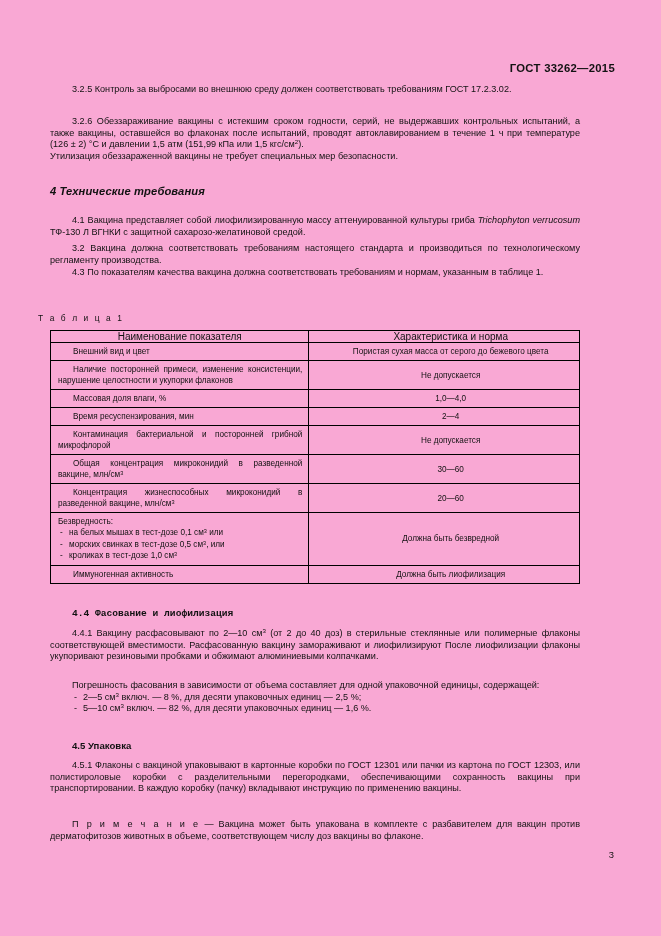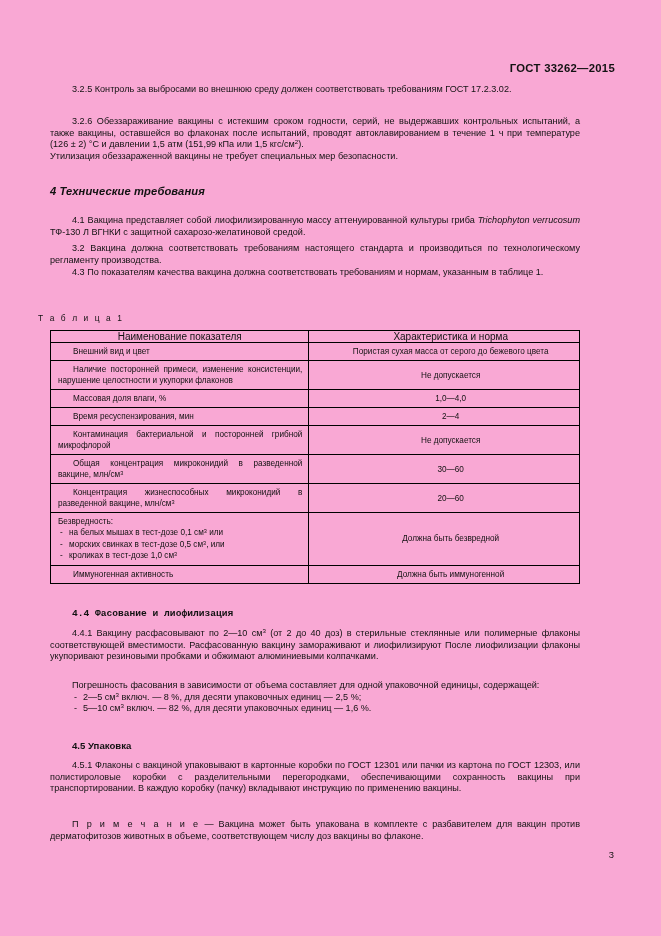--- a/index.html
+++ b/index.html
@@ -252,21 +252,21 @@
         <td class="c-val">
             <div class="cellpad center">Должна быть безвредной</div>
           </td>
       </tr>
 
       <tr>
         <td class="c-name">
             <div class="cellpad ind">Иммуногенная активность</div>
           </td>
         <td class="c-val">
-            <div class="cellpad center">Должна быть иммуногенной</div>
+            <div class="cellpad center">Должна быть лиофилизация</div>
           </td>
       </tr>
     </tbody>
   </table>
 
   <div class="col" style="top:608px;font-family:Liberation Mono, monospace;">
     <h3 class="sub">4.4  Фасование и лиофилизация</h3>
   </div>
 
   <div class="col" style="top:628px;">

